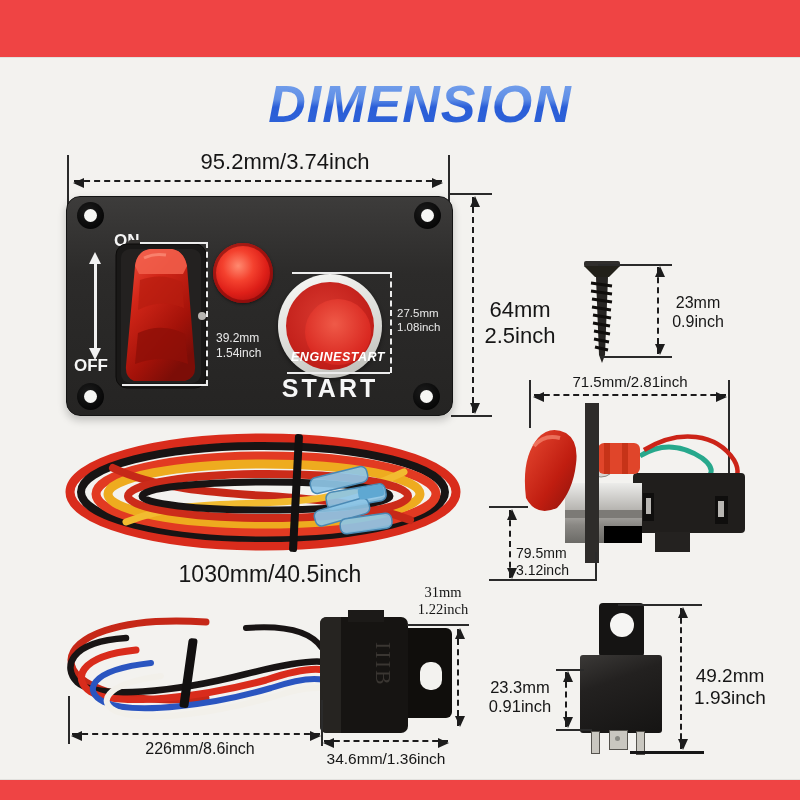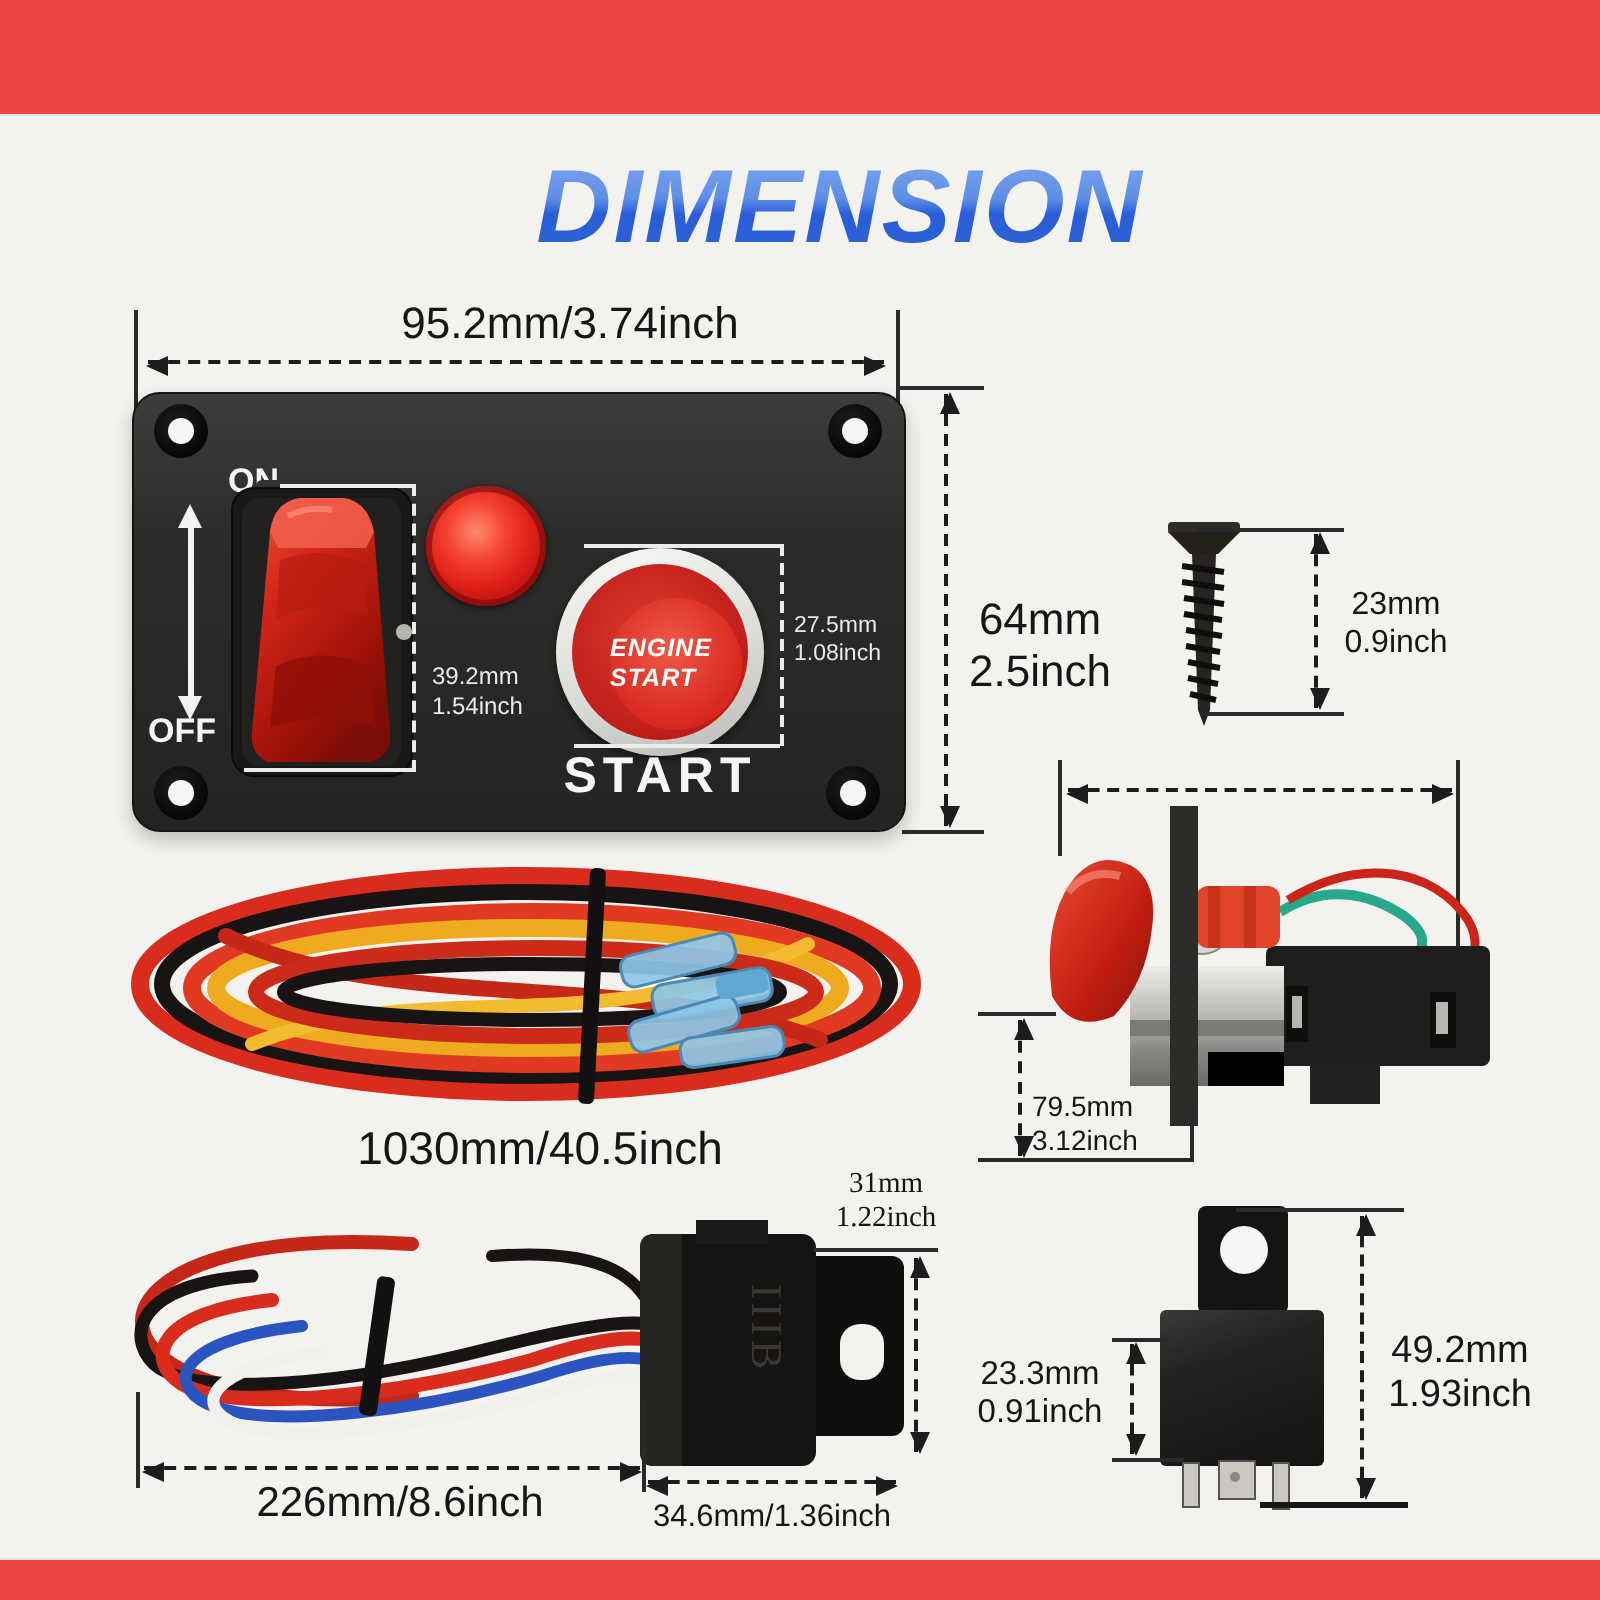--- a/index.html
+++ b/index.html
@@ -39,21 +39,21 @@
   .wtri-d{position:absolute;left:89px;top:348px;width:0;height:0;border:6px solid transparent;border-bottom:0;border-top:12px solid #f2f2f2;}
   .lamp{position:absolute;left:213px;top:243px;width:60px;height:60px;border-radius:50%;
         background:radial-gradient(circle at 42% 38%,#ff8a70 0%,#f4412e 30%,#de1f18 55%,#b31210 78%,#870c0c 100%);
         box-shadow:inset 0 0 0 3px rgba(110,8,8,.55),0 1px 3px rgba(0,0,0,.5);}
   .btn-ring{position:absolute;left:278px;top:274px;width:104px;height:104px;border-radius:50%;
         background:linear-gradient(160deg,#fafaf8,#d8d8d4 60%,#b9b9b4);box-shadow:0 2px 4px rgba(0,0,0,.45);}
   .btn-red{position:absolute;left:8px;top:8px;width:88px;height:88px;border-radius:50%;
         background:radial-gradient(circle at 45% 40%,#d93a30 0%,#c01d18 70%,#9c1410 100%);}
   .btn-face{position:absolute;left:19px;top:17px;width:66px;height:66px;border-radius:50%;
         background:radial-gradient(circle at 45% 38%,#ef5a48 0%,#da2a22 65%,#c41e18 100%);
-        display:flex;flex-direction:column;align-items:flex-start;justify-content:center;}
+        display:flex;flex-direction:row;align-items:flex-end;justify-content:center;}
   .btn-face span{color:#fff;font-size:12.5px;font-weight:800;font-style:italic;letter-spacing:.5px;line-height:1.2;}
   .start{position:absolute;left:278px;top:374px;width:104px;text-align:center;color:#f6f6f6;
         font-size:25px;font-weight:700;letter-spacing:3px;}
   
   .relay-tab{position:absolute;left:599px;top:603px;width:45px;height:54px;background:#151413;border-radius:4px;}
   .relay-hole{position:absolute;left:610px;top:613px;width:24px;height:24px;border-radius:50%;background:#f6f5f3;}
   .relay-cube{position:absolute;left:580px;top:655px;width:82px;height:78px;border-radius:3px;
         background:linear-gradient(160deg,#3b3937 0%,#232120 35%,#151413 100%);}
   .pin{position:absolute;background:#c9c7c0;border:1px solid #55534e;}
   .pin-dot{position:absolute;left:5px;top:5px;width:5px;height:5px;border-radius:50%;background:#8a8a84;}
@@ -175,20 +175,21 @@
   <div class="sh" style="left:600px;top:356px;width:72px;"></div>
   <div class="vl" style="left:657px;top:267px;height:87px;">
     <div class="ah-u"></div>
       <div class="ah-d"></div>
   </div>
   <div class="dlab" style="left:662px;top:294px;width:72px;font-size:16px;">
     <div>23mm</div>
     <div>0.9inch</div>
   </div>
 
+  <div class="dlab" style="left:555px;top:373px;width:150px;font-size:15px;">71.5mm/2.81inch</div>
   <div class="hl" style="left:534px;top:394px;width:192px;">
     <div class="ah-l"></div>
       <div class="ah-r"></div>
   </div>
   <div class="sv" style="left:529px;top:380px;height:48px;"></div>
   <div class="sv" style="left:728px;top:380px;height:122px;"></div>
 
   <svg class="abs" style="left:512px;top:398px;" width="235" height="168" viewBox="0 0 235 168">
     <defs>
       <linearGradient id="chrome" x1="0" y1="0" x2="0" y2="1">
@@ -285,21 +286,21 @@
     <div class="ah-u"></div>
       <div class="ah-d"></div>
   </div>
 
   <div class="sv" style="left:68px;top:696px;height:48px;"></div>
   <div class="sv" style="left:321px;top:700px;height:46px;"></div>
   <div class="hl" style="left:72px;top:733px;width:248px;">
     <div class="ah-l"></div>
       <div class="ah-r"></div>
   </div>
-  <div class="dlab" style="left:110px;top:740px;width:180px;font-size:21px;">226mm/8.6inch</div>
+  <div class="dlab" style="left:110px;top:740px;width:180px;font-size:16px;">226mm/8.6inch</div>
   <div class="hl" style="left:324px;top:740px;width:124px;">
     <div class="ah-l"></div>
       <div class="ah-r"></div>
   </div>
   <div class="dlab" style="left:320px;top:750px;width:132px;font-size:15.5px;">34.6mm/1.36inch</div>
 
   <div class="relay-tab"></div>
   <div class="relay-hole"></div>
   <div class="relay-cube"></div>
   <div class="pin" style="left:591px;top:731px;width:7px;height:21px;"></div>

